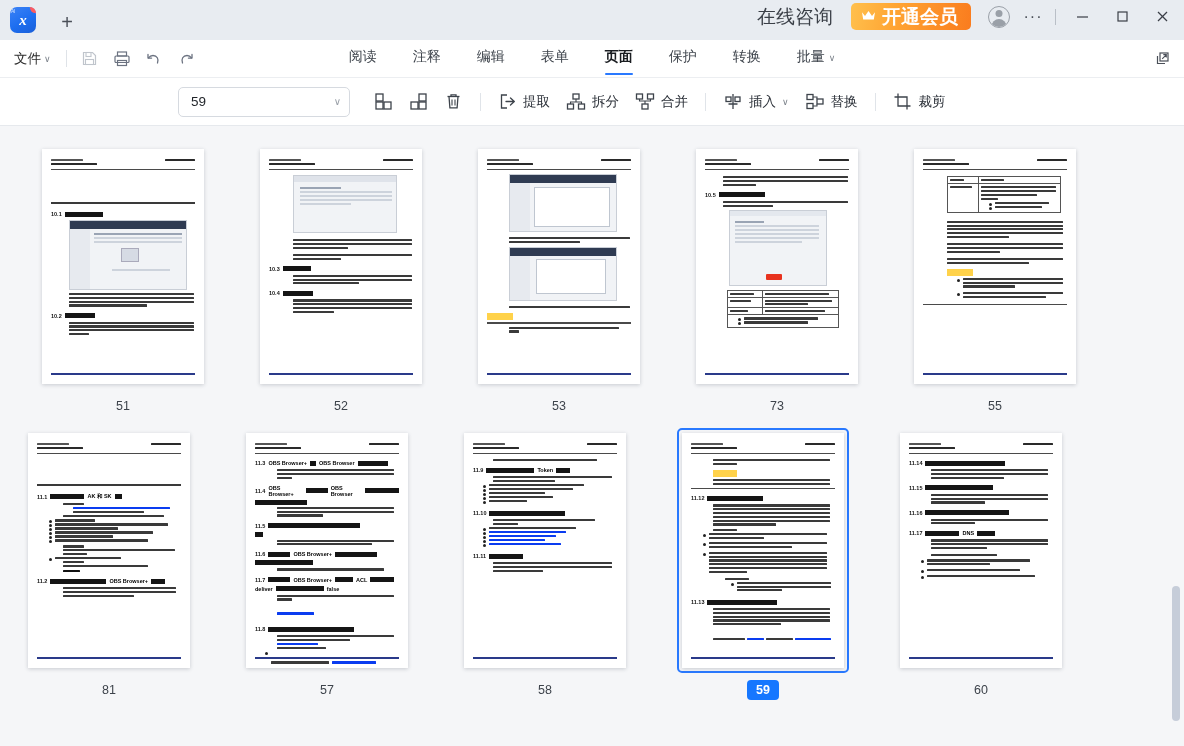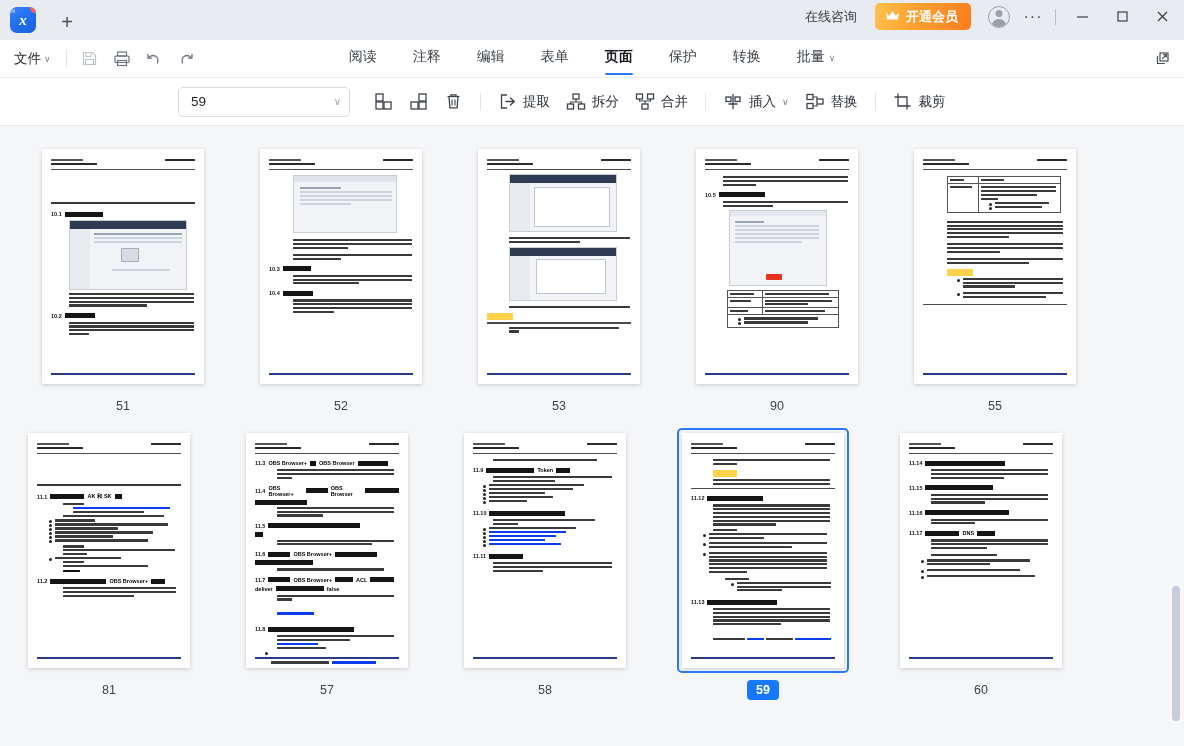--- a/index.html
+++ b/index.html
@@ -66,29 +66,29 @@
     display: flex; align-items: center; justify-content: center;
     color: #4a4f58; font-size: 20px; font-weight: 300;
     flex: none;
   }
   .tb-right {
     position: absolute; right: 0; top: 0;
     height: 33px; display: flex; align-items: center; gap: 0;
     padding-right: 2px;
   }
   .consult {
-    font-size: 13px; color: #3a3f47; margin-right: 12px;
+    font-size: 19px; color: #3a3f47; margin-right: 12px;
     padding: 4px 6px; white-space: nowrap;
   }
   .vip-btn {
     height: 27px; padding: 0 13px 0 10px;
     background: linear-gradient(100deg,#ffc04d 0%,#ffa634 35%,#fa7c1e 100%);
     border-radius: 5px;
     display: flex; align-items: center; gap: 6px;
-    color: #fff; font-size: 13px; font-weight: bold;
+    color: #fff; font-size: 19px; font-weight: bold;
     white-space: nowrap;
   }
   .crown { font-size: 13px; line-height: 1; color:#fff; }
   .avatar-btn {
     width: 36px; height: 33px; margin-left: 10px;
     display: flex; align-items: center; justify-content: center;
   }
   .avatar-circle {
     width: 22px; height: 22px; border-radius: 50%;
     border: 1.4px solid #9aa0a8;
@@ -727,21 +727,21 @@
                     </div>
                   </div>
                 </div>
             </div>
             <div class="footer">
                 <div class="fl"></div>
               </div>
           </div>
         </div>
       </div>
-      <div class="page-num">90</div>
+      <div class="page-num">73</div>
     </div>
 
     <div class="page-cell">
       <div class="thumb-wrap">
         <div class="thumb">
           <div class="pg">
             <div class="hdr">
               <div class="hdr-l">
                   <div class="bl t" style="width:70%"></div>
                   <div class="bl" style="width:100%"></div>

